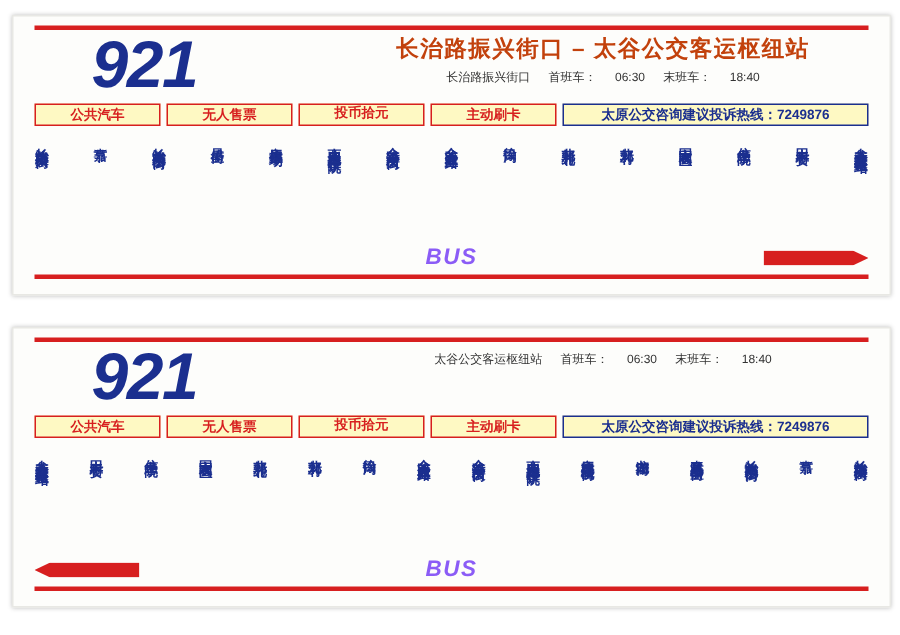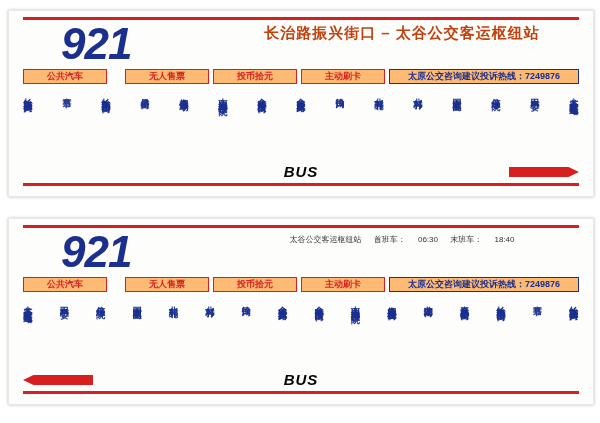--- a/index.html
+++ b/index.html
@@ -35,27 +35,27 @@
     white-space:nowrap;line-height:20px;
   }
   .title-sub{
     margin-top:3px;font-size:8px;color:#333;white-space:nowrap;line-height:11px;
   }
   .title-sub .seg{margin:0 5px;}
 
   
   .badges{position:absolute;left:14px;right:14px;top:58px;height:15px;display:flex;gap:4px;}
   .badge{
-    border:1px solid #d71f1f;color:#d71f1f;background:#fdba74;
+    border:1px solid #d71f1f;color:#d71f1f;background:#fef9c3;
     font-size:9px;font-weight:bold;line-height:13px;text-align:center;
     white-space:nowrap;padding:0 4px;
   }
   .badge.b1{width:74px;}
-  .badge.b2{width:74px;margin-left:14px;}
-  .badge.b3{width:74px;}
+  .badge.b2{width:74px;}
+  .badge.b3{width:74px;font-family:Liberation Mono, monospace;}
   .badge.b4{width:74px;}
   .badge.hot{flex:1;color:#1b2f8f;border-color:#1b2f8f;}
 
   
   .stops{
     position:absolute;left:14px;right:14px;top:80px;height:72px;
     display:flex;justify-content:space-between;align-items:flex-start;
   }
   .stop{
     writing-mode:vertical-rl;
@@ -64,21 +64,21 @@
     line-height:10px;
     letter-spacing:1px;
     height:72px;
     text-align:left;
   }
 
   
   .busrow{position:absolute;left:14px;right:14px;bottom:16px;height:16px;}
   .bus-text{
     position:absolute;left:50%;transform:translateX(-50%);
-    font-size:15px;font-weight:bold;font-style:italic;color:#000000;
+    font-size:15px;font-weight:bold;font-style:italic;color:#8b5cf6;
     letter-spacing:1px;line-height:16px;
   }
   .arrow{
     position:absolute;right:0;top:3px;width:70px;height:10px;
     background:#d71f1f;
     clip-path:polygon(0 0,85% 0,100% 50%,85% 100%,0 100%);
   }
   .arrow.left{
     left:0;right:auto;
     clip-path:polygon(15% 0,100% 0,100% 100%,15% 100%,0 50%);
@@ -89,20 +89,27 @@
 
 <div class="stage">
 
   <div class="panel p1">
     <div class="rule-top"></div>
 
     <div class="header">
       <div class="route-no">921</div>
       <div class="title-wrap">
         <div class="title-main">长治路振兴街口 – 太谷公交客运枢纽站</div>
+        <div class="title-sub">
+          <span class="seg">长治路振兴街口</span>
+          <span class="seg">首班车：</span>
+          <span class="seg">06:30</span>
+          <span class="seg">末班车：</span>
+          <span class="seg">18:40</span>
+        </div>
       </div>
     </div>
 
     <div class="badges">
       <div class="badge b1">公共汽车</div>
       <div class="badge b2">无人售票</div>
       <div class="badge b3">投币拾元</div>
       <div class="badge b4">主动刷卡</div>
       <div class="badge hot">太原公交咨询建议投诉热线：7249876</div>
     </div>

